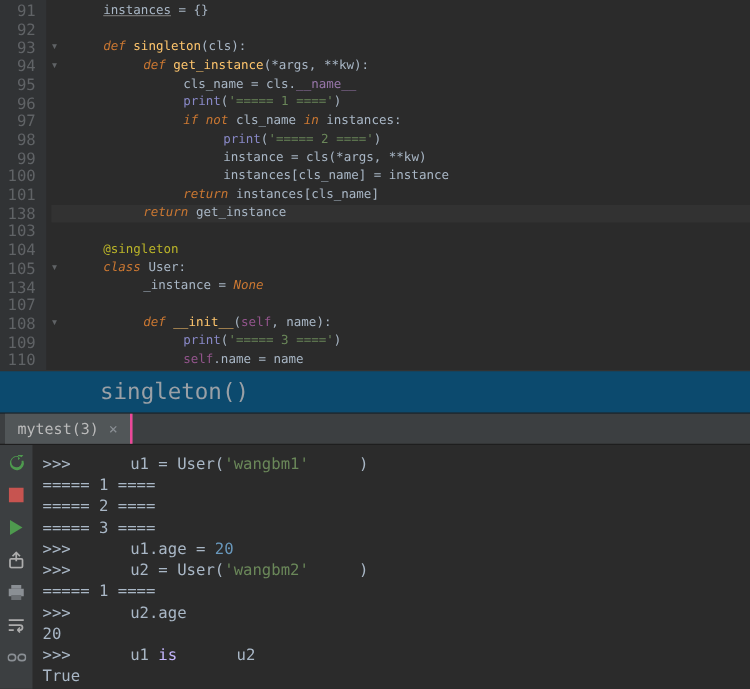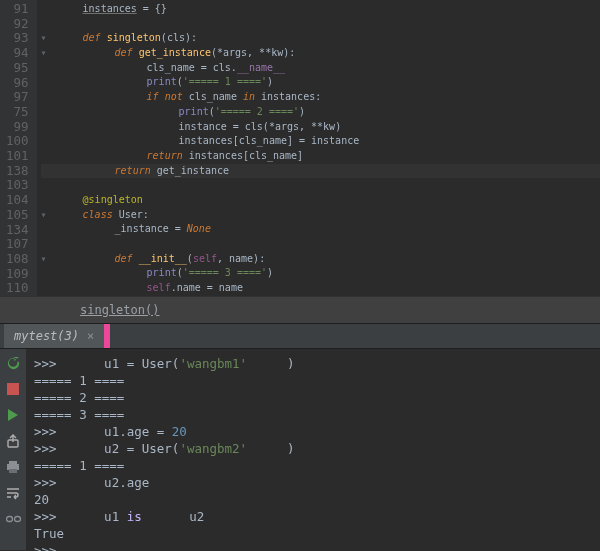--- a/index.html
+++ b/index.html
@@ -54,45 +54,43 @@
   .op  { color: #a9b7c6; }
   .par { color: #a9b7c6; }
   .prp { color: #9876aa; }
   .dec { color: #bbb529; }
   .slf { color: #94558d; }
   .bi  { color: #8888c6; }
   .txt { color: #a9b7c6; }
   .und { text-decoration: underline; text-decoration-color: #707070; }
 
   .breadcrumb {
-    background: #404040;
+    background: #0c4a6e;
     color: #9aa0a6;
-    font-size: 12px;
+    font-size: 18px;
     padding: 6px 14px 6px 80px;
     border-top: 1px solid #323232;
     border-bottom: 1px solid #1e1e1e;
-    text-decoration: underline;
   }
 
   .tabbar {
     background: #3c3f41;
     display: flex;
     border-bottom: 1px solid #1e1e1e;
     padding-left: 4px;
   }
   .tab {
     background: #515658;
     color: #bbbbbb;
     font-size: 12px;
     padding: 5px 10px;
-    border-right: 6px solid #ec4899;
+    border-right: 2px solid #ec4899;
     display: flex;
     align-items: center;
     gap: 8px;
-    font-style: italic;
   }
   .tab .close { color: #8a8f94; font-size: 12px; }
 
   .console-wrap {
     display: flex;
     background: #2b2b2b;
     height: 201px;
   }
   .toolstrip {
     width: 26px;
@@ -125,21 +123,21 @@
 
 <div class="editor">
   <div class="gutter" id="gutter">
       <div>91</div>
       <div>92</div>
       <div>93</div>
       <div>94</div>
       <div>95</div>
       <div>96</div>
       <div>97</div>
-      <div>75</div>
+      <div>98</div>
       <div>99</div>
       <div>100</div>
       <div>101</div>
       <div>138</div>
       <div>103</div>
       <div>104</div>
       <div>105</div>
       <div>134</div>
       <div>107</div>
       <div>108</div>

